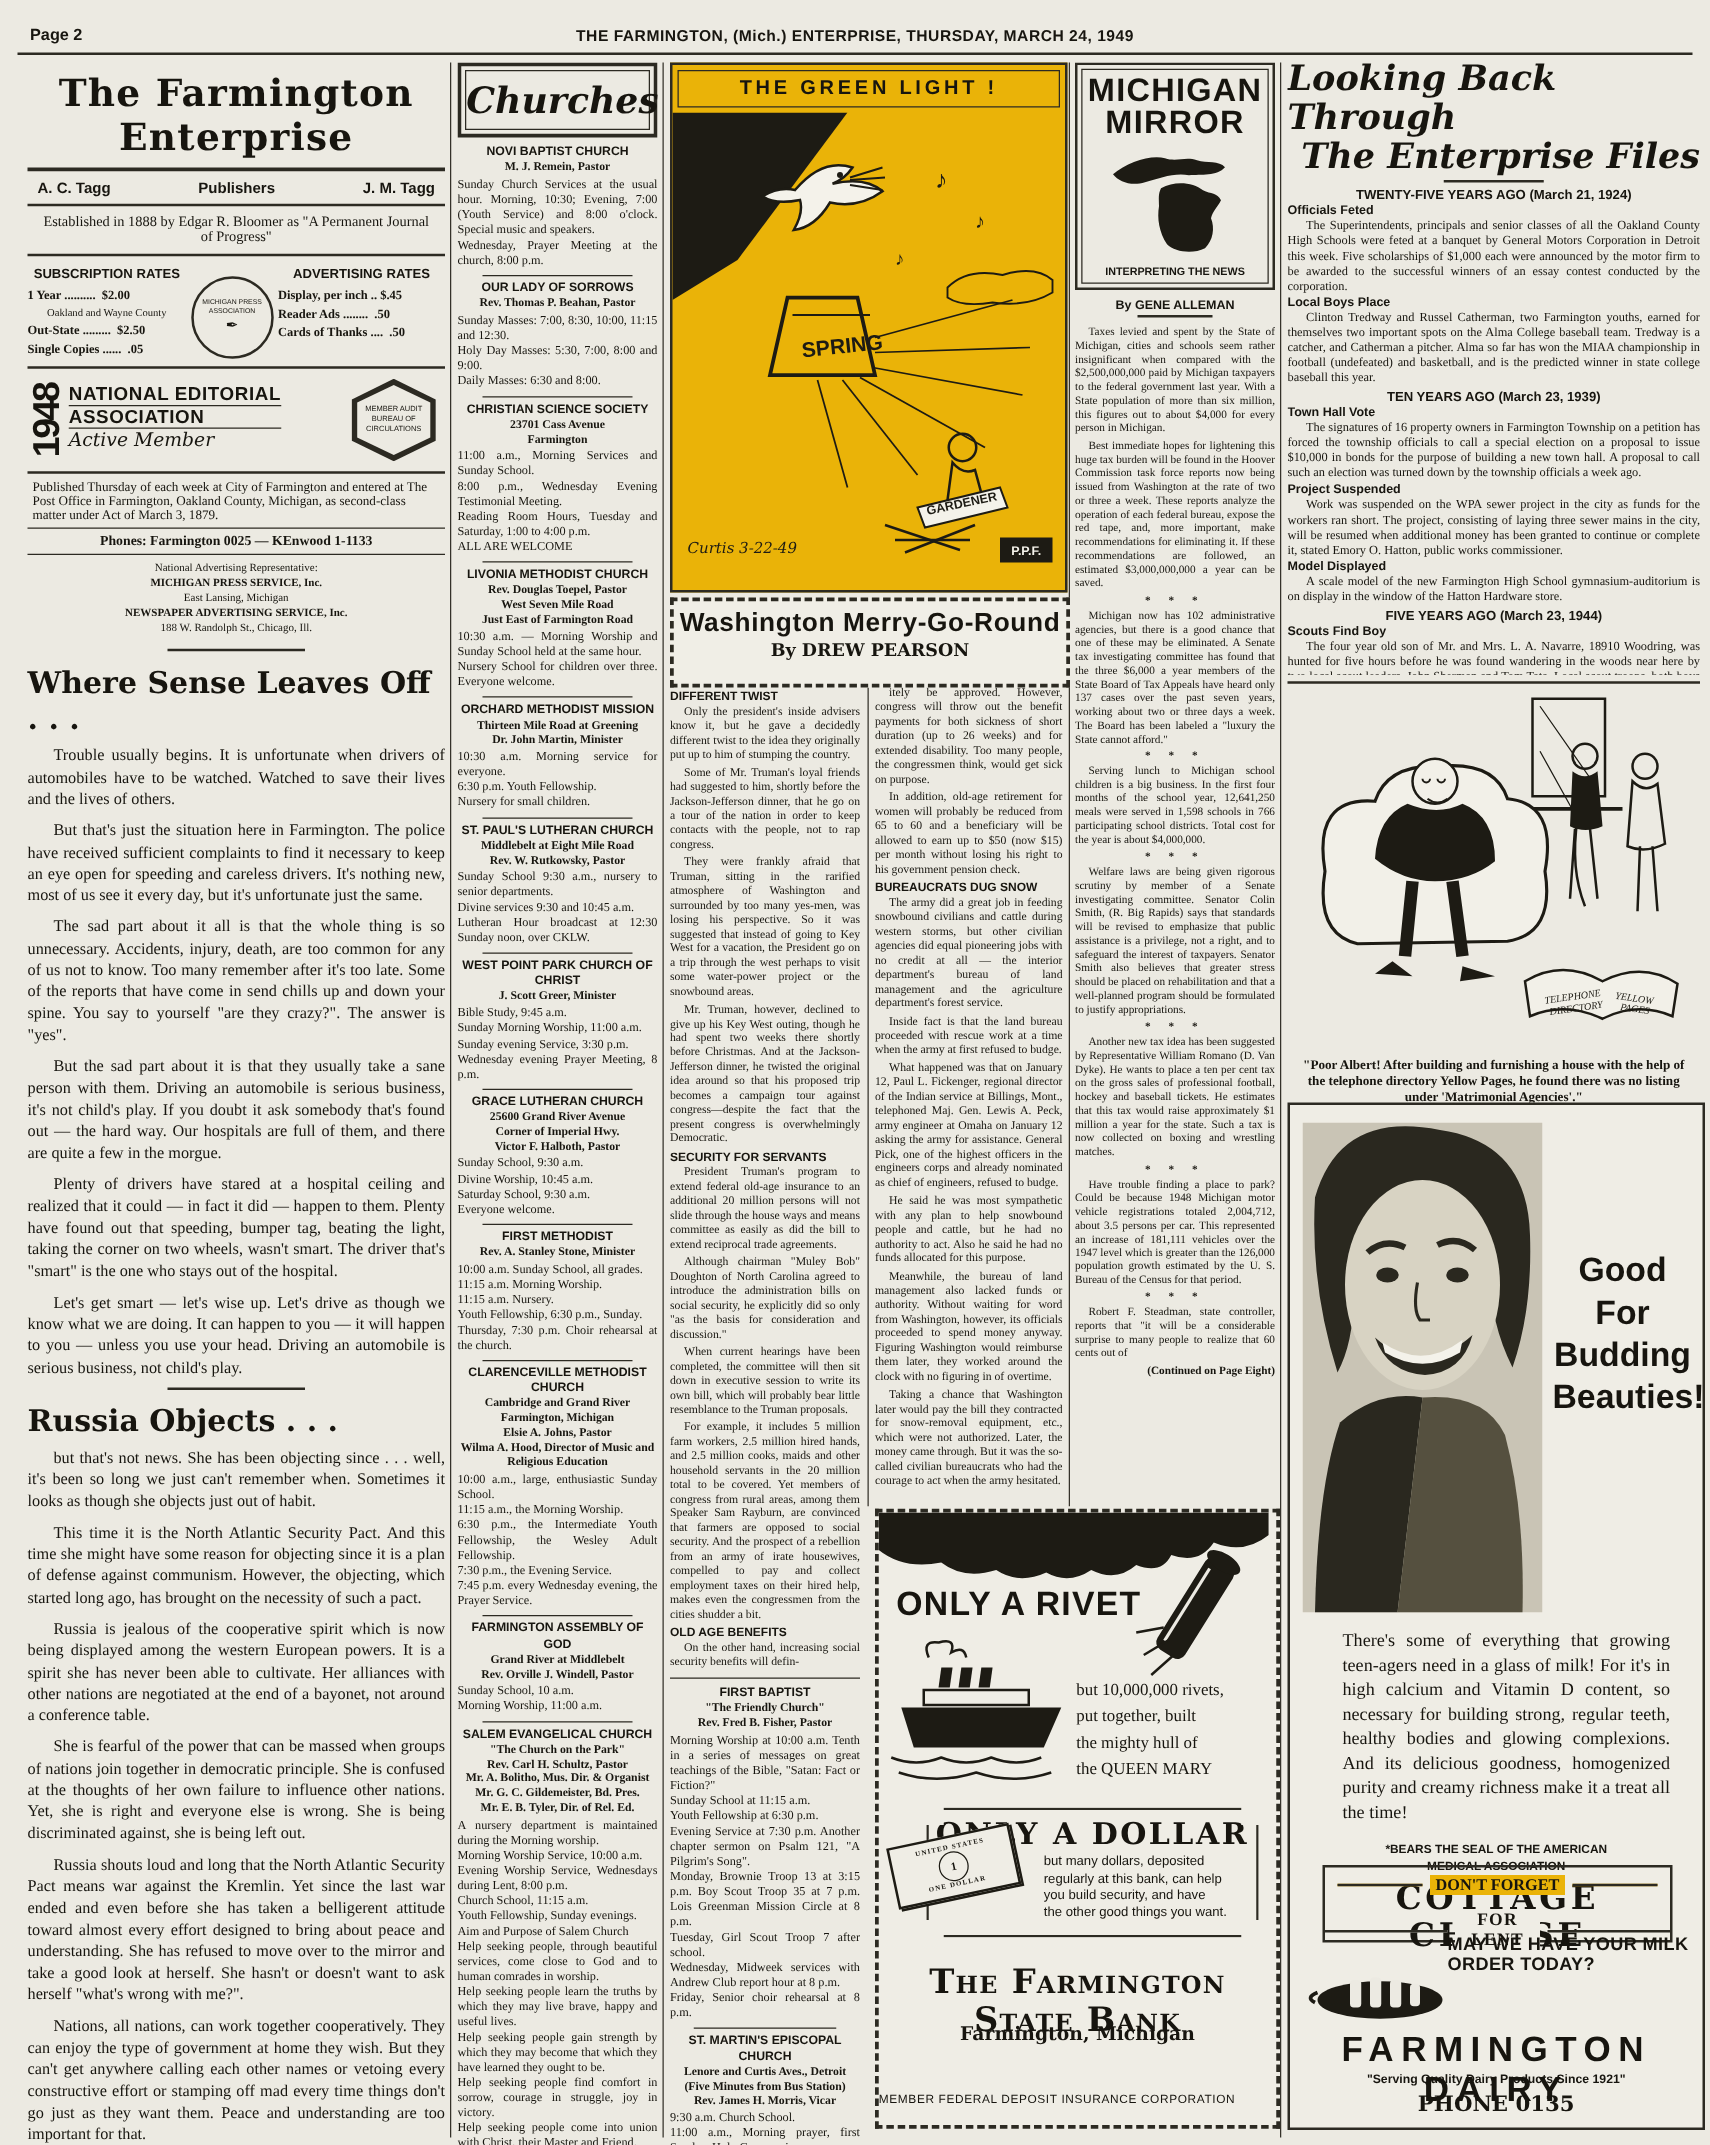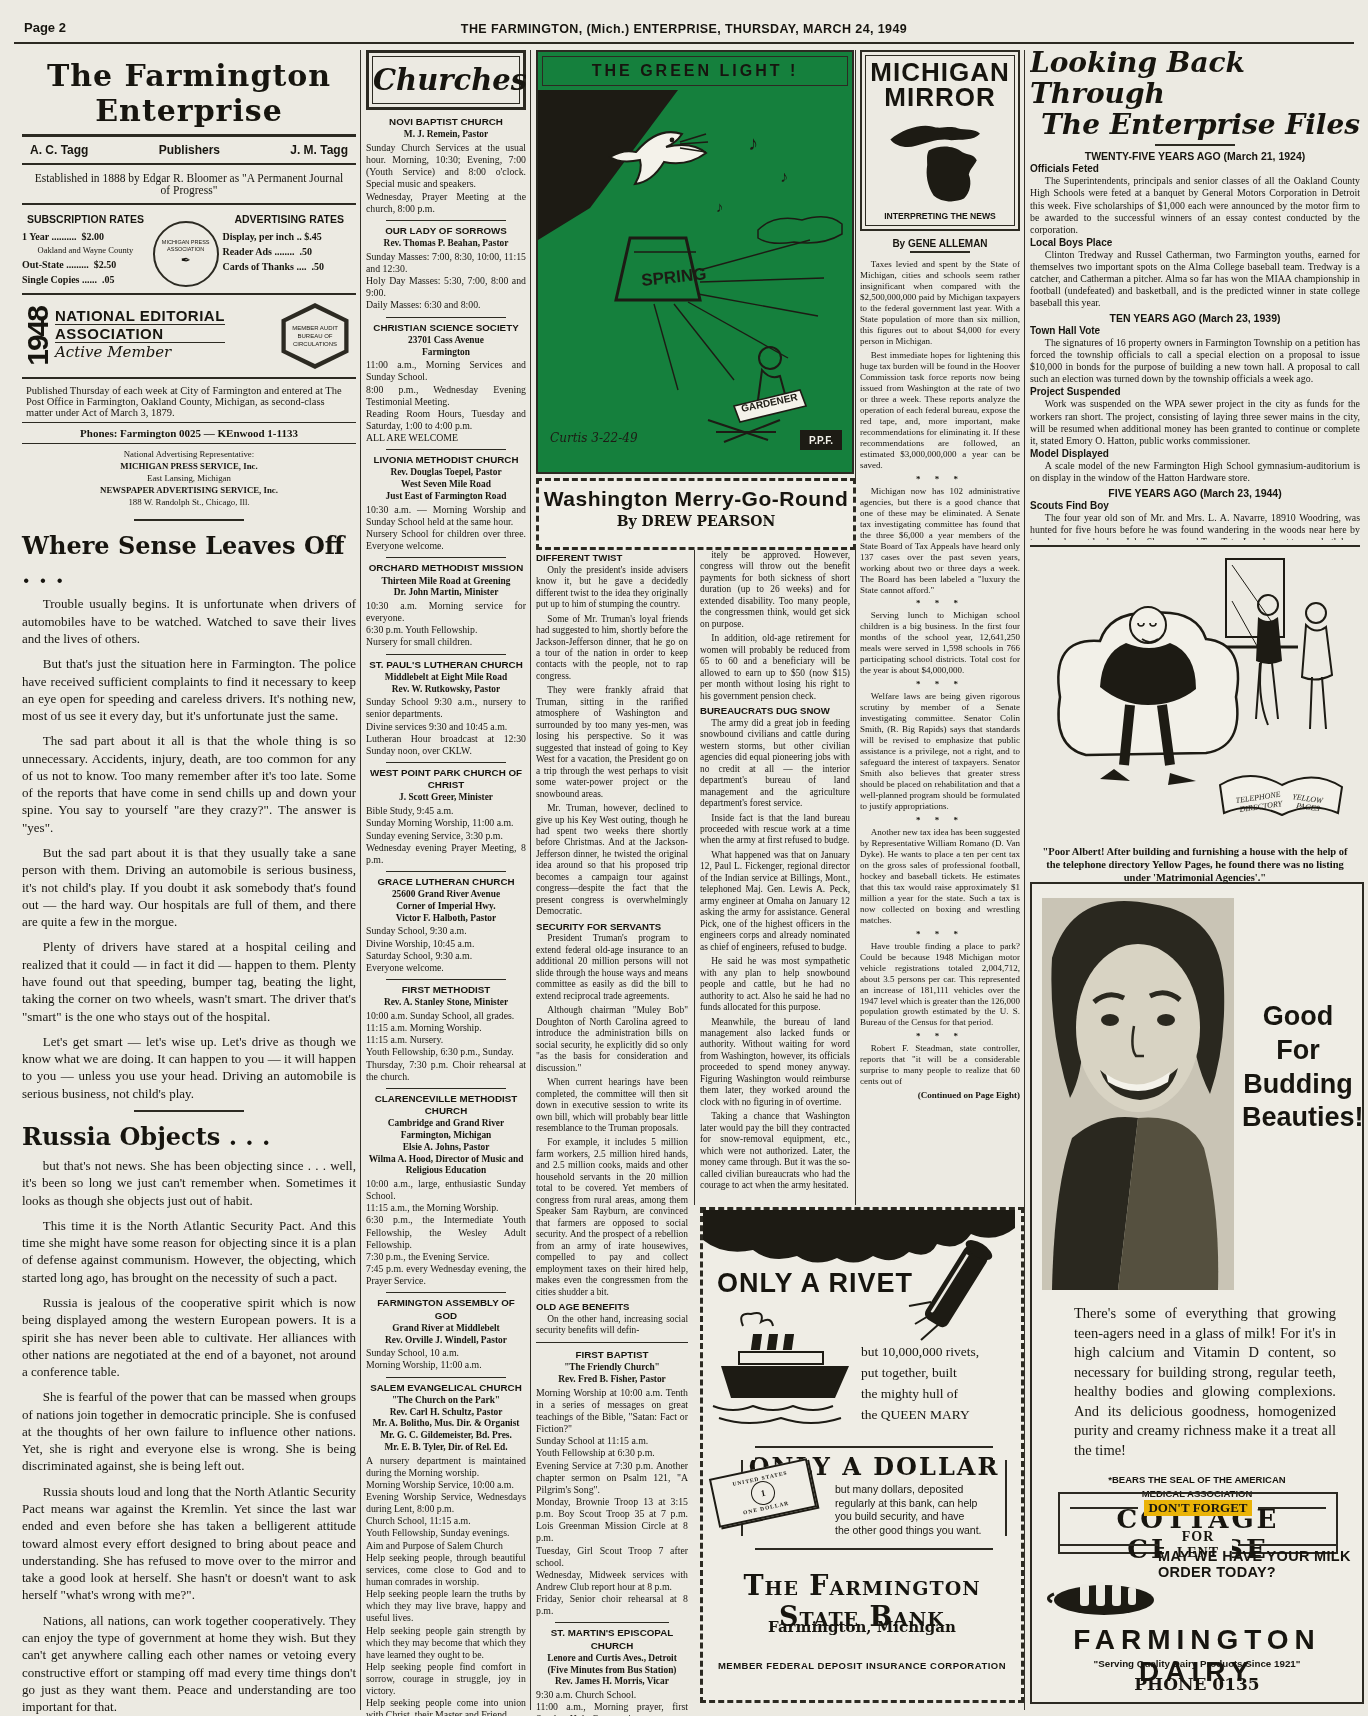--- a/index.html
+++ b/index.html
@@ -54,21 +54,21 @@
   .chbox{border:3px solid #2c2a22;padding:3px;margin-bottom:6px;}
   .chbox-in{border:1px solid #2c2a22;text-align:center;font-family:"DejaVu Serif",serif;
             font-weight:bold;font-style:italic;font-size:29px;padding:6px 0;}
   .church{margin-bottom:5px;}
   .church h4{margin:2px 0 1px;font-size:9.8px;text-align:center;font-family:"Liberation Sans",sans-serif;line-height:1.25;}
   .ch-sub{font-size:9.4px;font-weight:bold;text-align:center;white-space:pre-line;line-height:1.25;}
   .ch-body{font-size:9.8px;line-height:1.24;white-space:pre-line;text-align:justify;margin-top:1px;}
   .chsep{border:none;border-top:1px solid #2c2a22;width:75%;margin:4px auto;}
 
   
-  .glbox{left:536px;top:50px;width:314px;height:420px;border:2px solid #2c2a22;background:#15803d;}
+  .glbox{left:536px;top:50px;width:314px;height:420px;border:2px solid #2c2a22;background:#eab308;}
   .gl-strip{border-bottom:2px solid #2c2a22;margin:4px;border:1px solid #2c2a22;text-align:center;
             font-family:"Liberation Sans",sans-serif;font-weight:bold;font-size:16px;letter-spacing:3px;padding:5px 0;}
   .mgrbox{left:536px;top:478px;width:314px;height:66px;border:3px dashed #2c2a22;text-align:center;background:#f0eee6;}
   .mgr-title{font-family:"Liberation Sans",sans-serif;font-weight:bold;font-size:21px;margin-top:6px;letter-spacing:.5px;}
   .mgr-by{font-family:"DejaVu Serif",serif;font-weight:bold;font-size:14px;margin-top:2px;}
   .mgrcol{font-size:9.4px;line-height:1.22;}
   .mgrcol p{margin:0 0 3px;text-indent:1.2em;text-align:justify;}
   .mgrcol h5{margin:2px 0 1px;font-size:9.6px;font-family:"Liberation Sans",sans-serif;text-indent:0;}
   .mgr-left{left:536px;top:550px;width:152px;height:786px;overflow:hidden;}
   .mgr-right{left:700px;top:550px;width:150px;height:655px;overflow:hidden;}
@@ -119,21 +119,21 @@
               clip-path:polygon(0 14px,14px 14px,14px 0,calc(100% - 14px) 0,calc(100% - 14px) 14px,100% 14px,100% calc(100% - 14px),calc(100% - 14px) calc(100% - 14px),calc(100% - 14px) 100%,14px 100%,14px calc(100% - 14px),0 calc(100% - 14px));}
   .dollar-head{font-family:"DejaVu Serif",serif;font-weight:bold;font-size:24px;letter-spacing:2px;text-align:center;margin-top:4px;}
   .dollar-body{font-family:"Liberation Sans",sans-serif;font-size:10.5px;line-height:1.3;white-space:pre-line;margin:2px 8px 0 92px;}
   .bill{position:absolute;left:10px;top:258px;width:96px;height:46px;border:2px solid #1d1b14;background:#efede5;
         transform:rotate(-12deg);box-shadow:2px 2px 0 #1d1b14;display:flex;flex-direction:column;align-items:center;justify-content:center;}
   .bill-top{font-size:5.5px;font-weight:bold;letter-spacing:1px;}
   .bill-mid{width:22px;height:22px;border:1.5px solid #1d1b14;border-radius:50%;display:flex;align-items:center;justify-content:center;font-size:9px;font-weight:bold;}
   .bill-bot{font-size:5.5px;font-weight:bold;letter-spacing:1px;}
   .bank-name{font-family:"DejaVu Serif",serif;font-variant:small-caps;font-weight:bold;font-size:27px;text-align:center;letter-spacing:1px;}
   .bank-city{font-family:"DejaVu Serif",serif;font-weight:bold;font-size:15px;text-align:center;margin-top:6px;}
-  .bank-mem{font-family:"Liberation Sans",sans-serif;font-weight:bold;font-size:9.5px;text-align:center;letter-spacing:.5px;margin-top:12px;}
+  .bank-mem{font-family:"Liberation Sans",sans-serif;font-weight:normal;font-size:9.5px;letter-spacing:.5px;margin-top:26px;}
 </style>
 </head>
 <body>
 
 <div class="page">
 
   <div class="abs pgnum sans">Page 2</div>
   <div class="abs hdr-title sans">THE FARMINGTON, (Mich.) ENTERPRISE, THURSDAY, MARCH 24, 1949</div>
   <div class="abs hdr-rule"></div>
 

